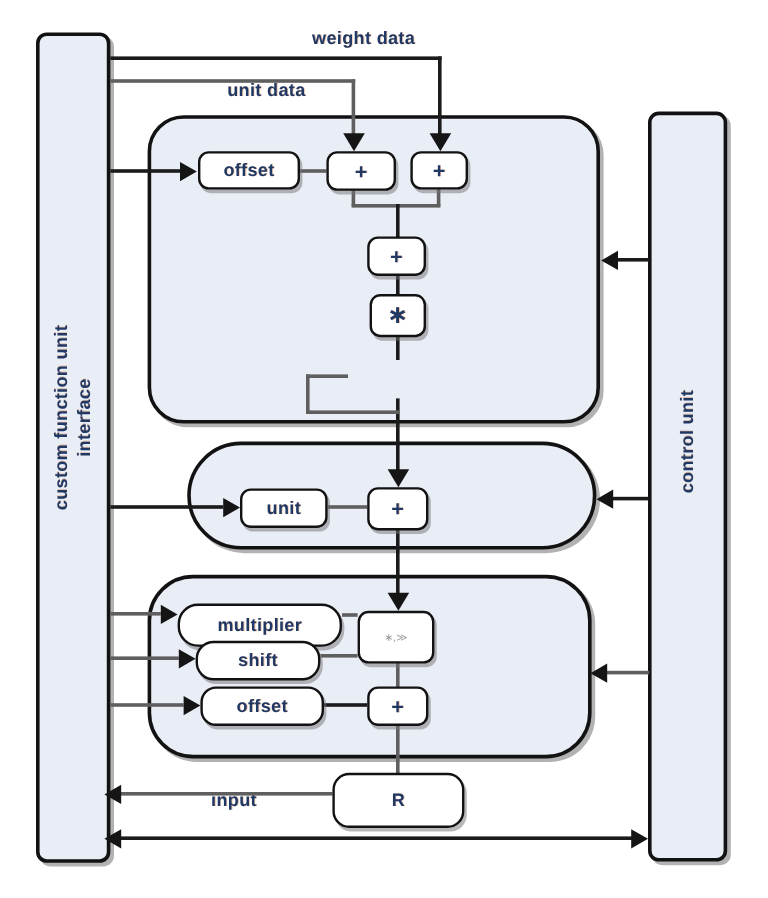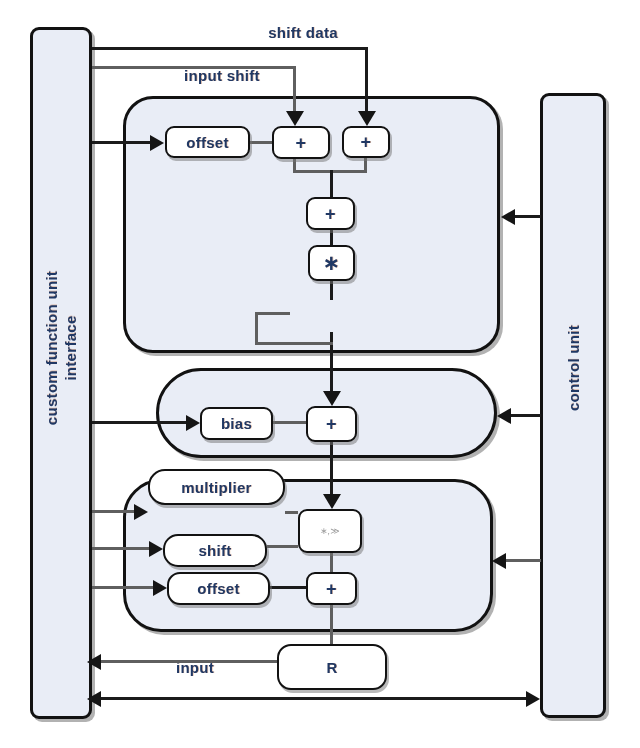--- a/index.html
+++ b/index.html
@@ -55,22 +55,22 @@
   <div class="blk" style="left:540px;top:93px;width:66px;height:625px;border-radius:9px;">
     <div class="vtext navy" style="left:30px;top:272px;">
       <div>control unit</div>
     </div>
   </div>
 
   <div class="blk" style="left:123px;top:96px;width:377px;height:257px;border-radius:30px;"></div>
   <div class="blk" style="left:156px;top:368px;width:341px;height:90px;border-radius:45px;"></div>
   <div class="blk" style="left:123px;top:479px;width:370px;height:153px;border-radius:38px;"></div>
 
-  <div class="lab navy" style="left:230px;top:24px;width:146px;">shift data</div>
-  <div class="lab navy" style="left:160px;top:67px;width:124px;">input shift</div>
+  <div class="lab navy" style="left:230px;top:24px;width:146px;">weight data</div>
+  <div class="lab navy" style="left:160px;top:67px;width:124px;">unit data</div>
   <div class="lab navy" style="left:160px;top:659px;width:70px;">input</div>
 
   <div class="w wb" style="left:92px;top:47px;width:276px;height:3px;"></div>
   <div class="w wb" style="left:365px;top:47px;width:3px;height:66px;"></div>
   <div class="ar ar-d" style="left:358px;top:111px;"></div>
   <div class="w wg" style="left:92px;top:66px;width:204px;height:3px;"></div>
   <div class="w wg" style="left:293px;top:66px;width:3px;height:48px;"></div>
   <div class="ar ar-d" style="left:286px;top:111px;"></div>
 
   <div class="w wb" style="left:92px;top:141px;width:58px;height:3px;"></div>
@@ -130,27 +130,27 @@
     <span class="navy plus">+</span>
   </div>
   <div class="box" style="left:306px;top:197px;width:49px;height:33px;">
     <span class="navy plus">+</span>
   </div>
   <div class="box" style="left:308px;top:245px;width:47px;height:36px;">
     <span class="navy star">∗</span>
   </div>
 
   <div class="box" style="left:200px;top:407px;width:73px;height:33px;">
-    <span class="navy">bias</span>
+    <span class="navy">unit</span>
   </div>
   <div class="box" style="left:306px;top:406px;width:51px;height:36px;">
     <span class="navy plus">+</span>
   </div>
 
-  <div class="box" style="left:148px;top:469px;width:137px;height:36px;border-radius:17px;">
+  <div class="box" style="left:148px;top:503px;width:137px;height:36px;border-radius:17px;">
     <span class="navy">multiplier</span>
   </div>
   <div class="box" style="left:163px;top:534px;width:104px;height:33px;border-radius:15px;">
     <span class="navy">shift</span>
   </div>
   <div class="box" style="left:167px;top:572px;width:103px;height:33px;border-radius:13px;">
     <span class="navy">offset</span>
   </div>
   <div class="box" style="left:298px;top:509px;width:64px;height:44px;">
     <span class="tiny">∗,≫</span>

